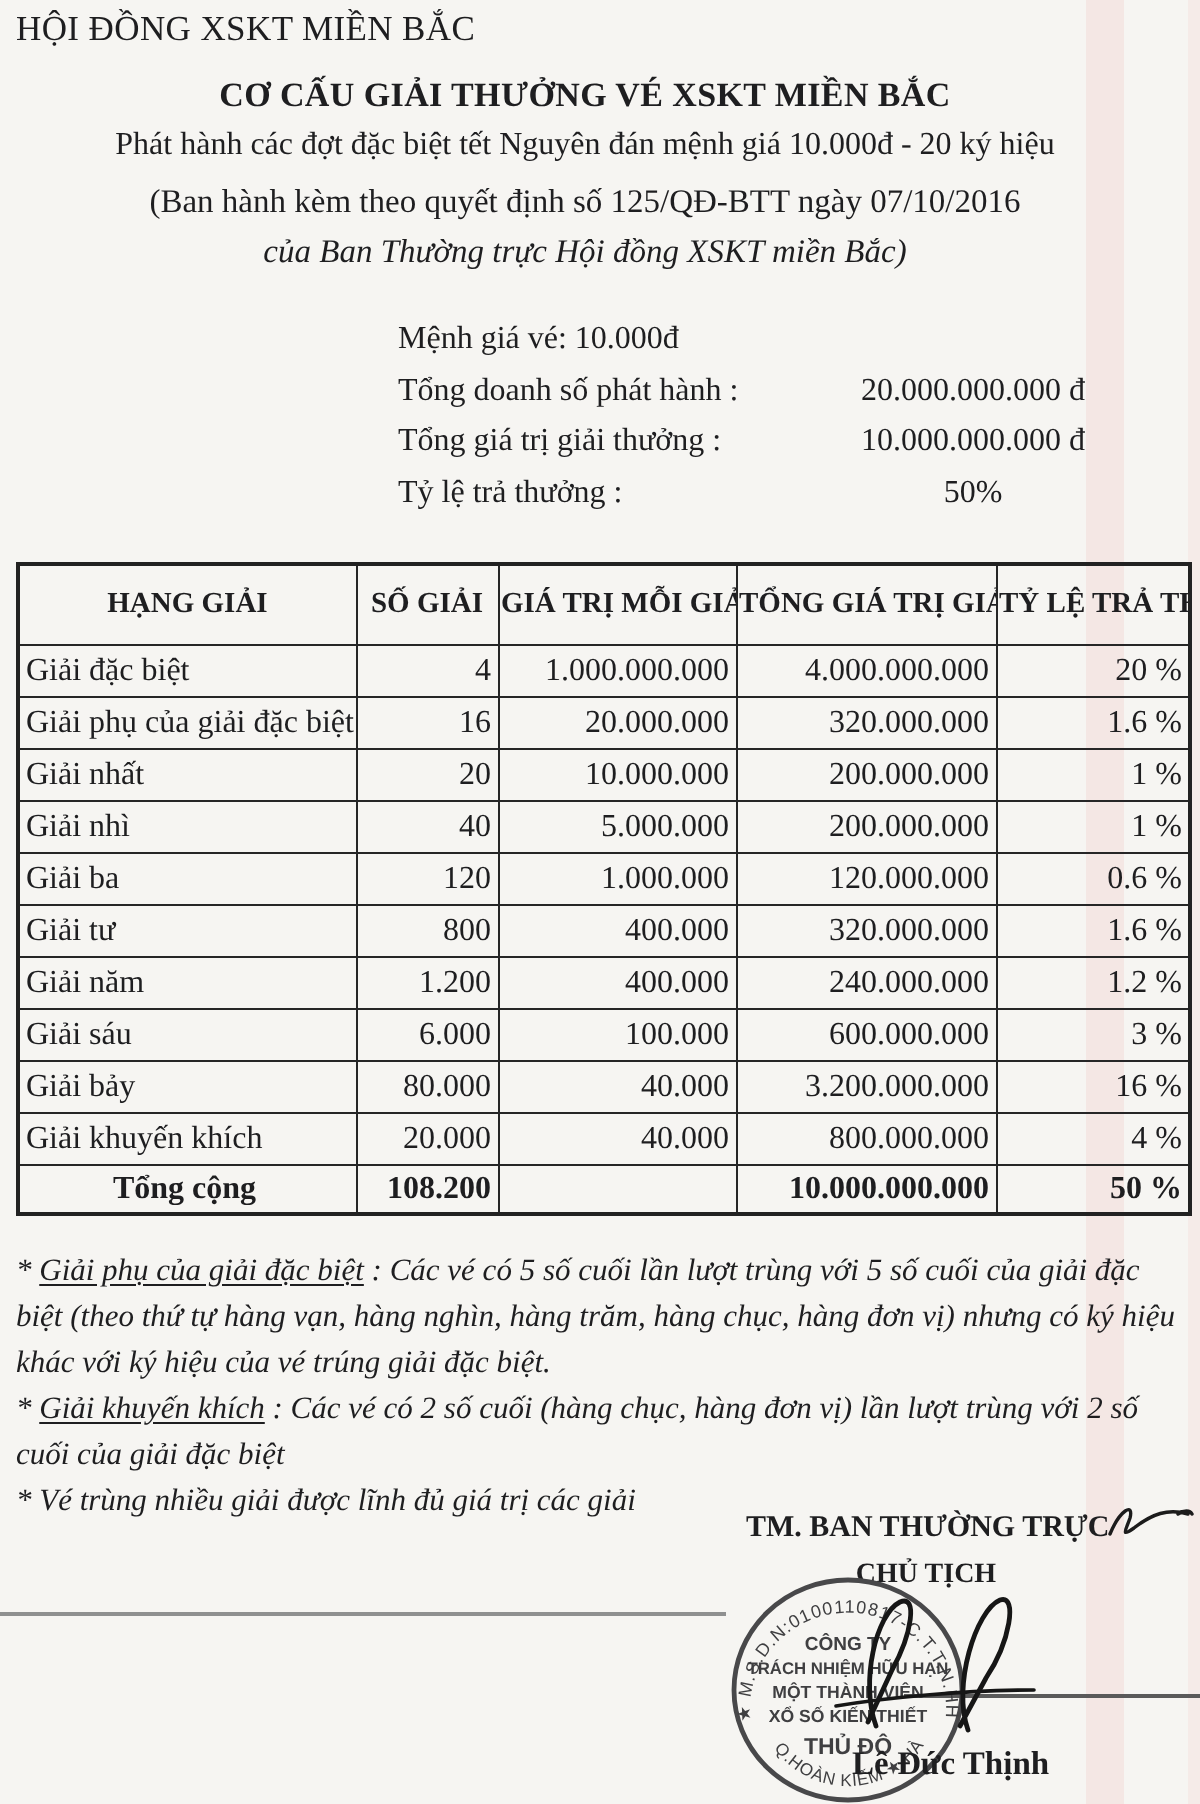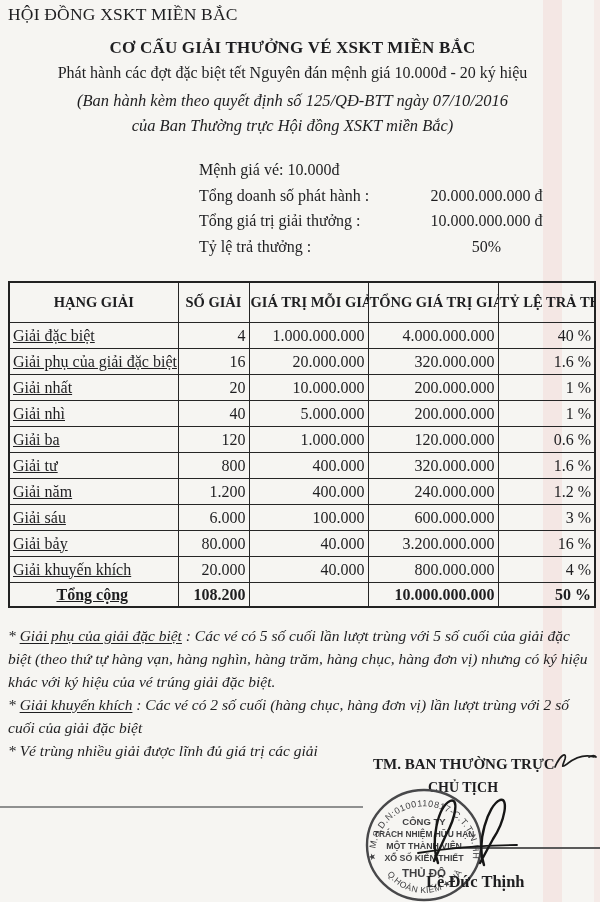--- a/index.html
+++ b/index.html
@@ -13,36 +13,36 @@
   
   .pink-strip{left:543px;top:0;width:19px;height:902px;background:rgba(231,150,150,0.14);}
   .pink-edge{left:594px;top:0;width:6px;height:902px;background:rgba(231,150,150,0.10);}
   .crease-a{left:0;top:806px;width:363px;height:2px;background:#8f9090;}
   .crease-b{left:452px;top:847px;width:148px;height:2px;background:#5a5a5a;}
 
   
   .org{left:8px;top:4px;font-size:17.5px;font-weight:normal;letter-spacing:.2px;}
   .title{left:0;top:38px;width:585px;text-align:center;font-size:17px;font-weight:bold;letter-spacing:.2px;}
   .subtitle{left:0;top:64px;width:585px;text-align:center;font-size:16px;font-weight:normal;}
-  .dec1{left:0;top:91px;width:585px;text-align:center;font-size:16.5px;font-style:italic;}
+  .dec1{left:0;top:91px;width:585px;text-align:center;font-size:16.5px;}
   .dec2{left:0;top:116px;width:585px;text-align:center;font-size:16.5px;font-style:italic;}
 
   
   .info{left:183px;top:157px;font-size:16px;}
   .info-row{display:flex;height:25.5px;line-height:25.5px;margin-left:16px;}
   .info-label{width:210px;}
   .info-value{width:155px;text-align:center;}
 
   
   .tblwrap{left:8px;top:281px;}
   table.prize{border-collapse:collapse;table-layout:fixed;width:586px;}
   table.prize th,table.prize td{border:1.6px solid #262626;overflow:hidden;white-space:nowrap;margin-left:38px;}
   table.prize th{font-size:14.5px;font-weight:bold;text-align:center;height:39px;line-height:1.3;padding:0 1px;}
   table.prize td{height:25px;font-size:16px;padding:0 3px;}
-  td.c0{text-align:left;padding-left:5px;text-decoration:underline;}
+  td.c0{text-align:left;padding-left:5px;}
   td.c1,td.c2,td.c3{text-align:right;padding-right:4px;}
   td.c4{text-align:right;padding-right:11px;}
   tr.total td{font-weight:bold;height:23px;}
   tr.total td.c0{text-align:center;padding-left:0;}
   table.prize{border:2px solid #222;}
 
   
   .notes{left:8px;top:624px;width:582px;font-size:15.5px;font-style:italic;line-height:23px;}
   .note u{text-underline-offset:2px;}
 
@@ -102,21 +102,21 @@
         <th>TỔNG GIÁ TRỊ GIẢI THƯỞNG</th>
         <th>TỶ LỆ TRẢ THƯỞNG</th>
       </tr>
     </thead>
     <tbody>
         <tr>
           <td class="c0">Giải đặc biệt</td>
           <td class="c1">4</td>
           <td class="c2">1.000.000.000</td>
           <td class="c3">4.000.000.000</td>
-          <td class="c4">40 %</td>
+          <td class="c4">20 %</td>
         </tr>
         <tr>
           <td class="c0">Giải phụ của giải đặc biệt</td>
           <td class="c1">16</td>
           <td class="c2">20.000.000</td>
           <td class="c3">320.000.000</td>
           <td class="c4">1.6 %</td>
         </tr>
         <tr>
           <td class="c0">Giải nhất</td>

